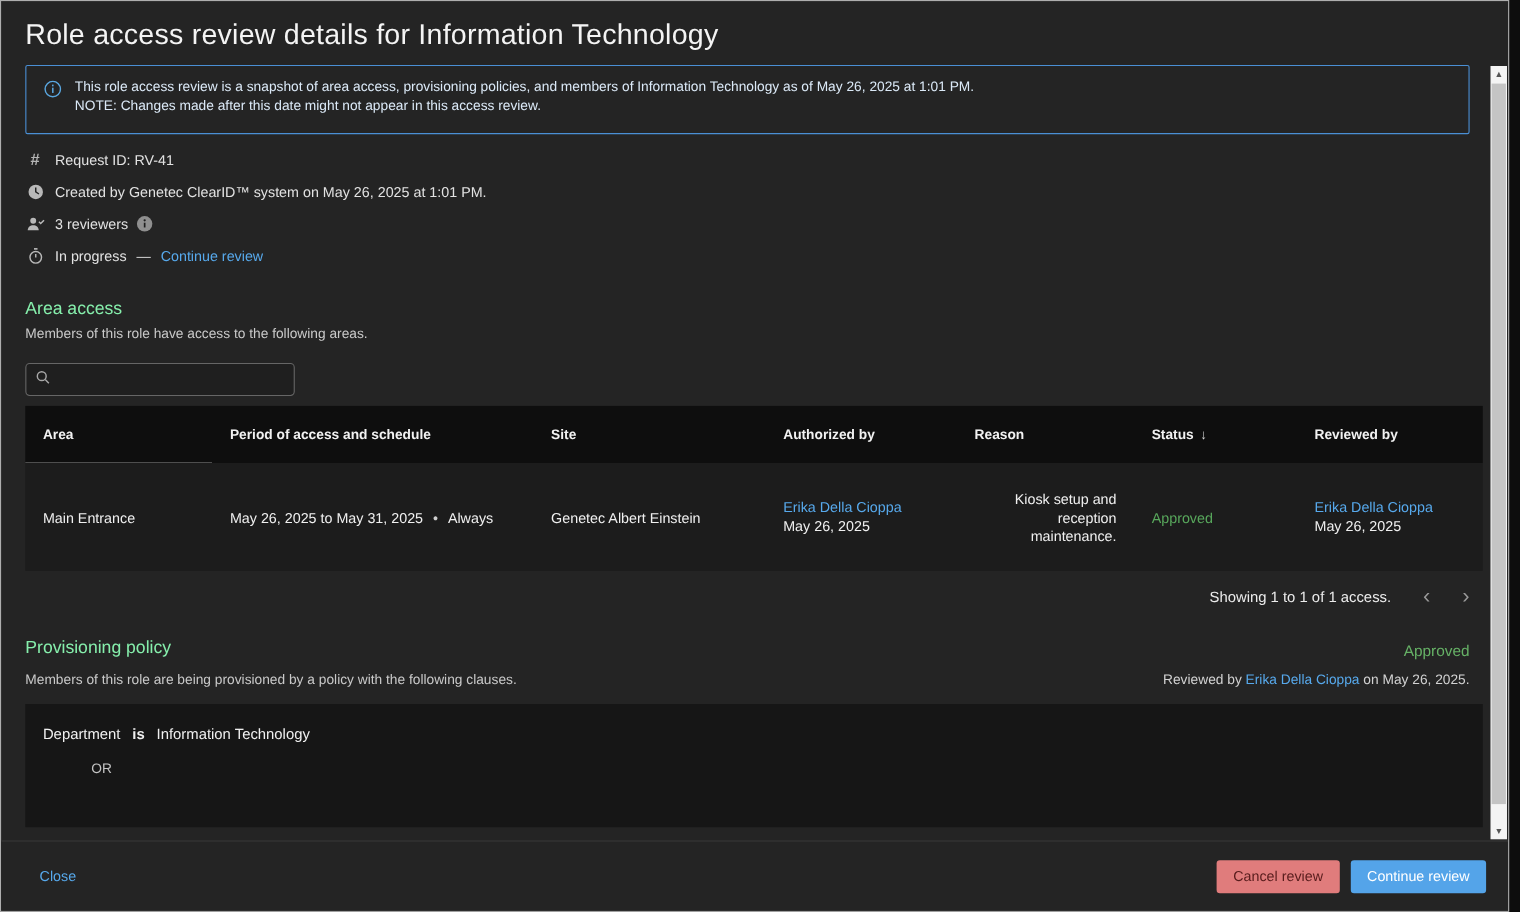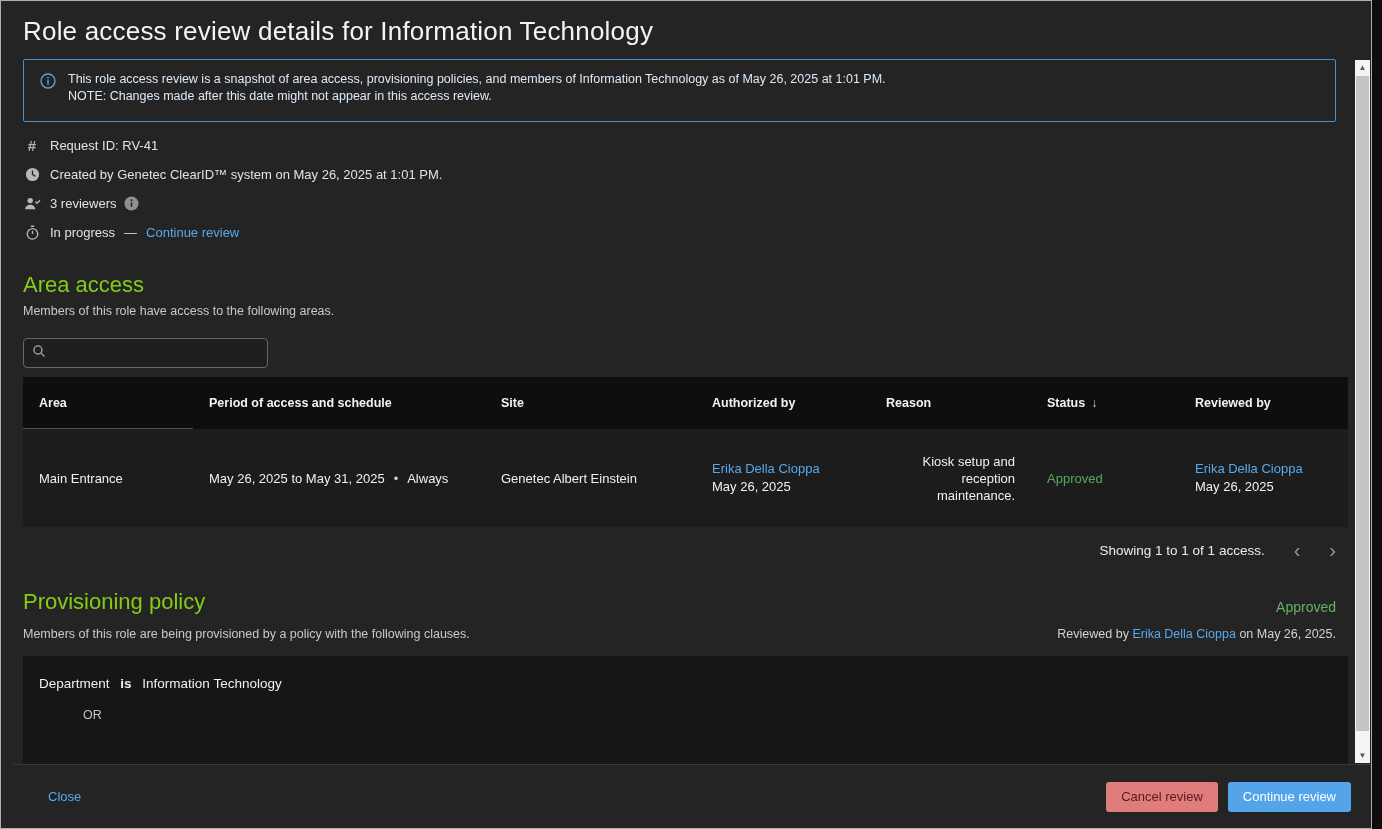--- a/index.html
+++ b/index.html
@@ -23,21 +23,21 @@
   
   .meta { margin-top:9px; }
   .meta-row { display:flex; align-items:center; height:29px; font-size:13px; color:#e2e2e2; }
   .meta-icon { width:18px; display:flex; justify-content:center; align-items:center; margin-right:9px; }
   .hash-glyph { color:#b4b4b4; font-size:15px; font-weight:700; }
   .link { color:#57a9ec; cursor:pointer; text-decoration:none; }
   .meta-dash { margin:0 9px; color:#d6d6d6; }
   .info-badge { margin-left:8px; display:flex; align-items:center; cursor:pointer; }
 
   
-  .section-heading { font-size:22px; font-weight:400; color:#84cc16; }
+  .section-heading { font-size:16px; font-weight:400; color:#86efac; }
   .section-sub { font-size:12.5px; color:#c9c9c9; margin-top:6px; }
   .area-heading-wrap { margin-top:25px; }
 
   
   .search-box { margin-top:20px; width:245px; height:30px; border:1px solid #666;
                 border-radius:4px; background:#1f1f1f; display:flex; align-items:center;
                 padding:0 8px; }
   .search-box input { flex:1; background:transparent; border:none; outline:none;
                       color:#e6e6e6; font-size:13px; margin-left:7px; font-family:inherit; }
 
@@ -69,21 +69,21 @@
   .prov-status { font-size:14px; color:#66b166; }
   .prov-sub-row { display:flex; justify-content:space-between; align-items:baseline; margin-top:6px; }
   .prov-reviewed { font-size:12.5px; color:#d2d2d2; }
 
   .policy-panel { margin-top:15px; background:#161616; height:112px; padding:20px 16px; width:1325px; }
   .clause { font-size:13.5px; color:#f0f0f0; }
   .clause-op { font-weight:700; margin:0 7px; }
   .logic-op { margin:17px 0 0 44px; color:#c4c4c4; font-size:12.5px; }
 
   
-  .footer { position:absolute; left:12px; right:0; bottom:0; height:64px; background:#242424;
+  .footer { position:absolute; left:0; right:0; bottom:0; height:64px; background:#242424;
             border-top:1px solid #383838; display:flex; align-items:center; padding:0 20px 0 35px;justify-content:center; }
   .footer-close { font-size:13px; }
   .footer-spacer { flex:1; }
   .btn { height:30px; border:none; border-radius:3px; font-size:13px; padding:0 15px;
          cursor:pointer; font-family:inherit; }
   .btn-cancel { background:#e07c7c; color:#571c1c; margin-right:10px; }
   .btn-continue { background:#54a4e9; color:#ffffff; }
 
   
   .scrollbar { position:absolute; top:59px; right:1px; width:15px; height:703px; background:#f4f4f4; }

